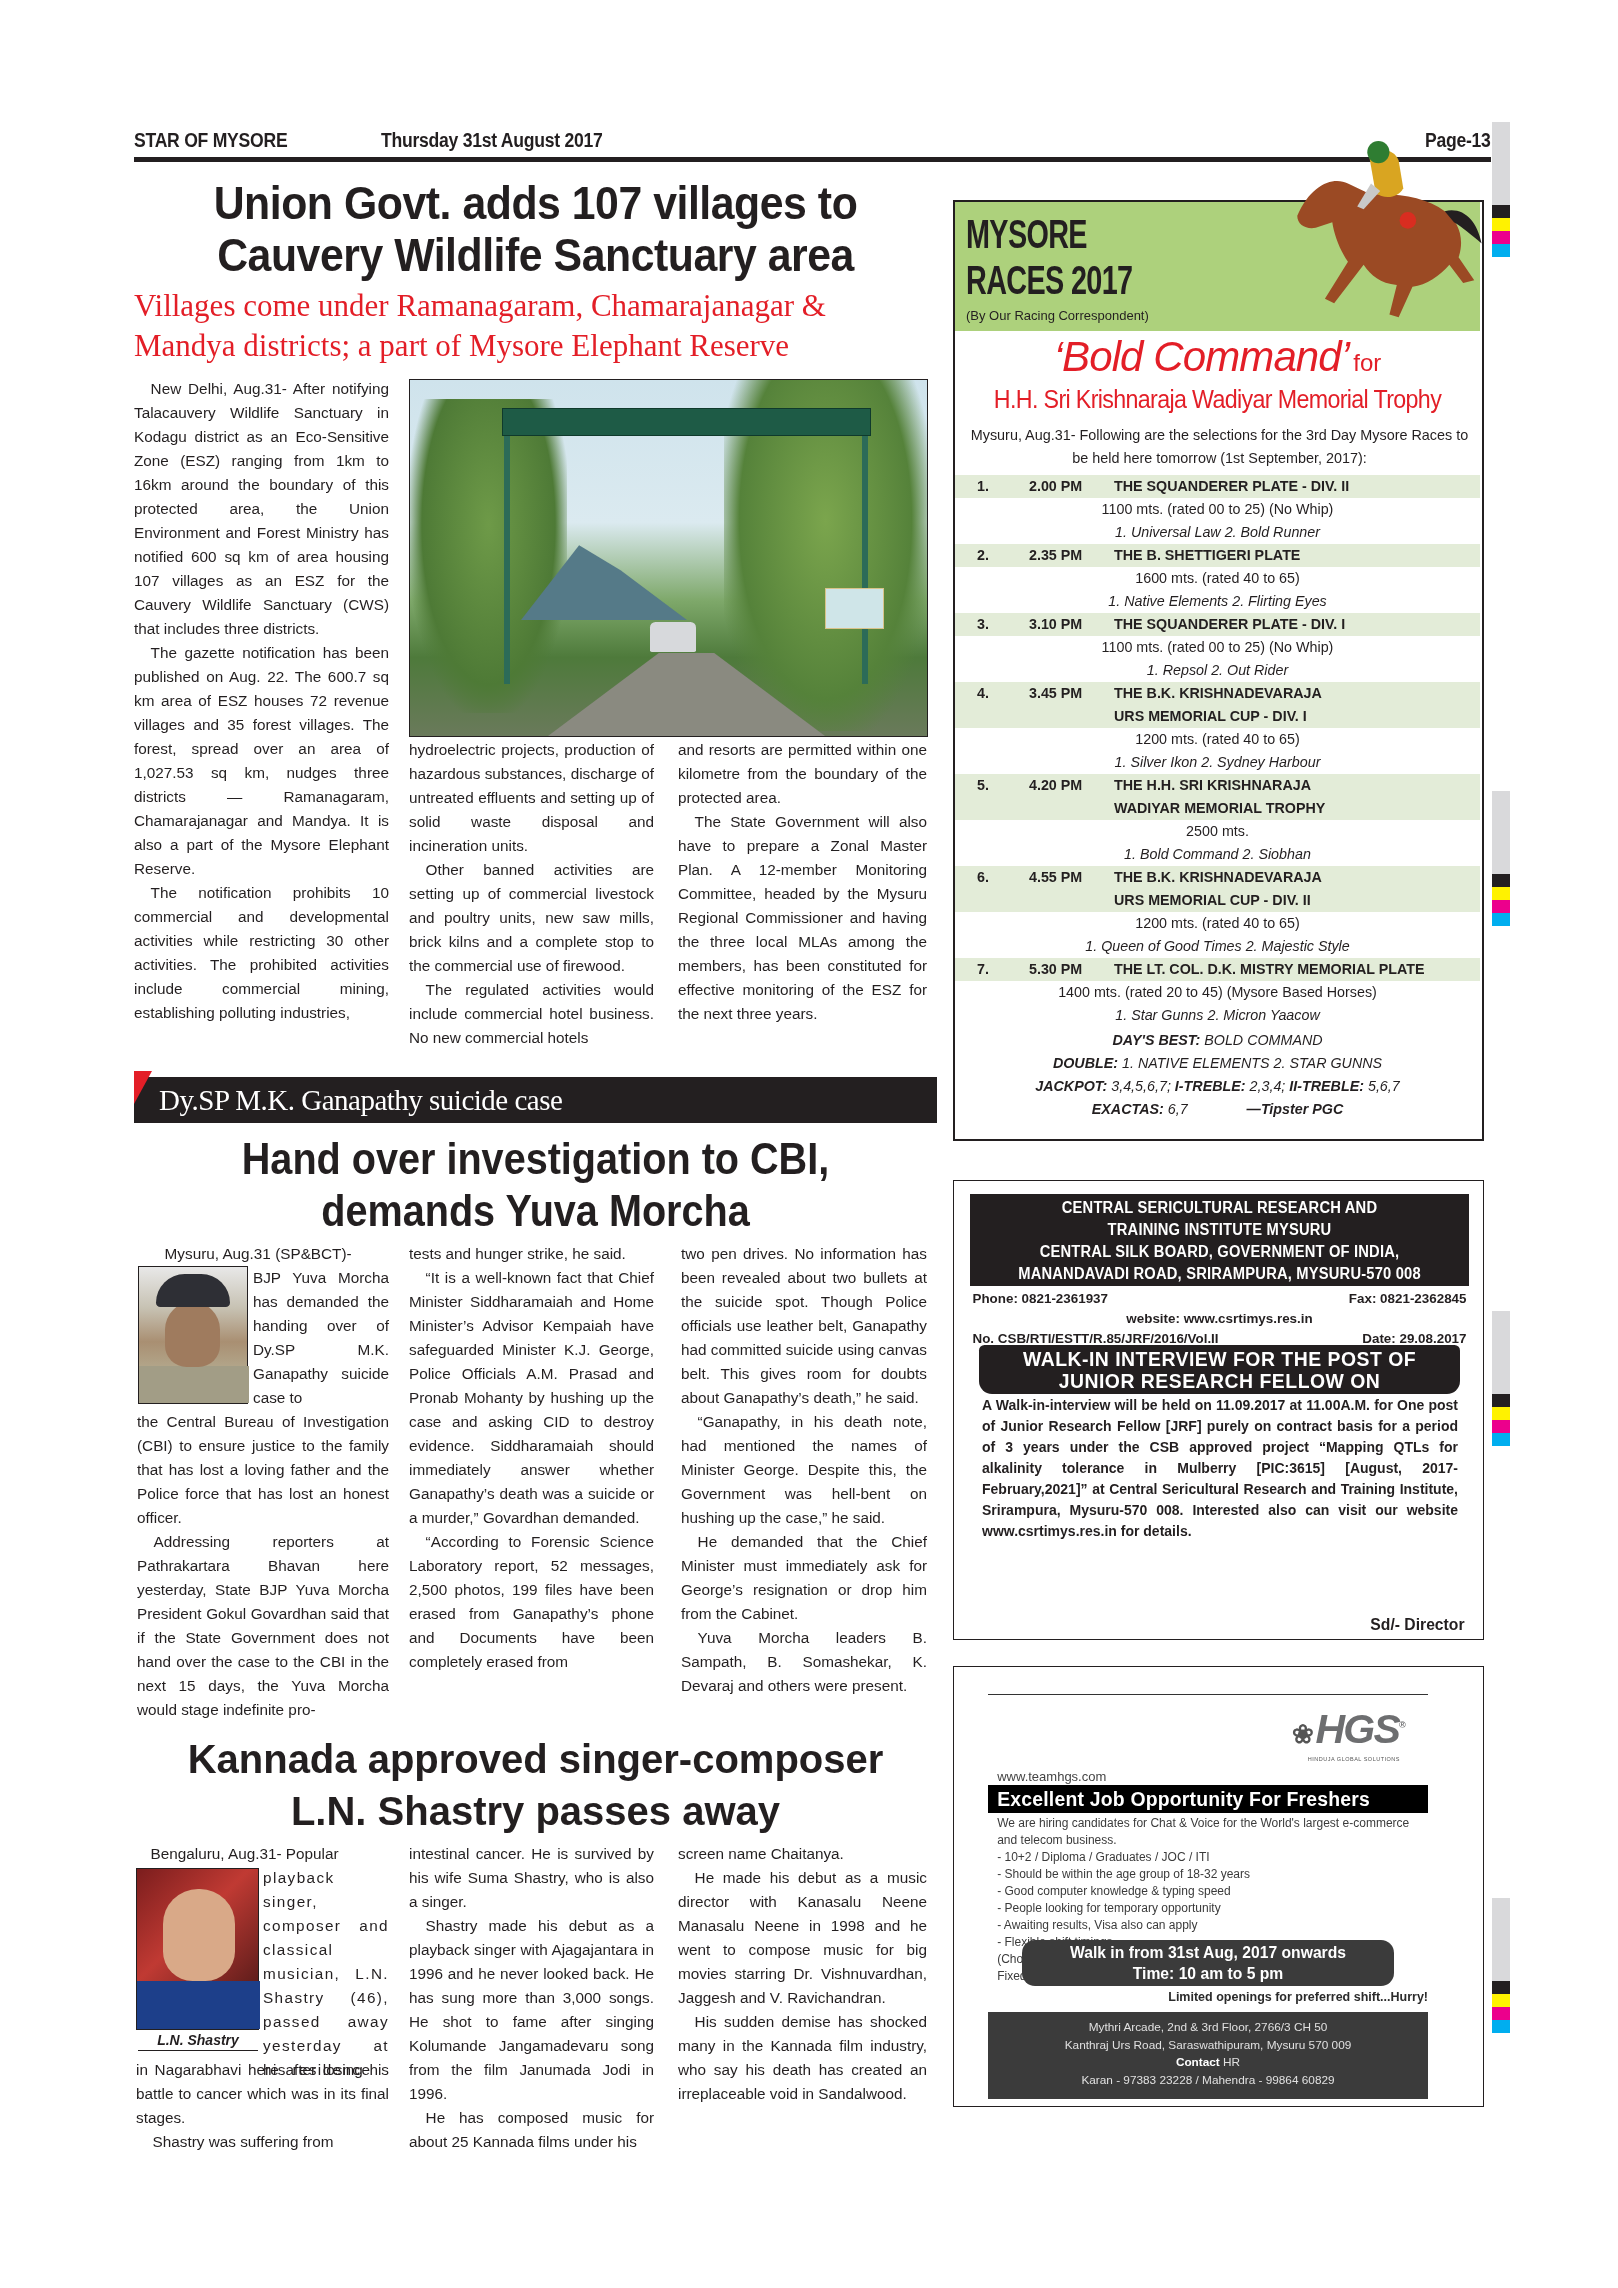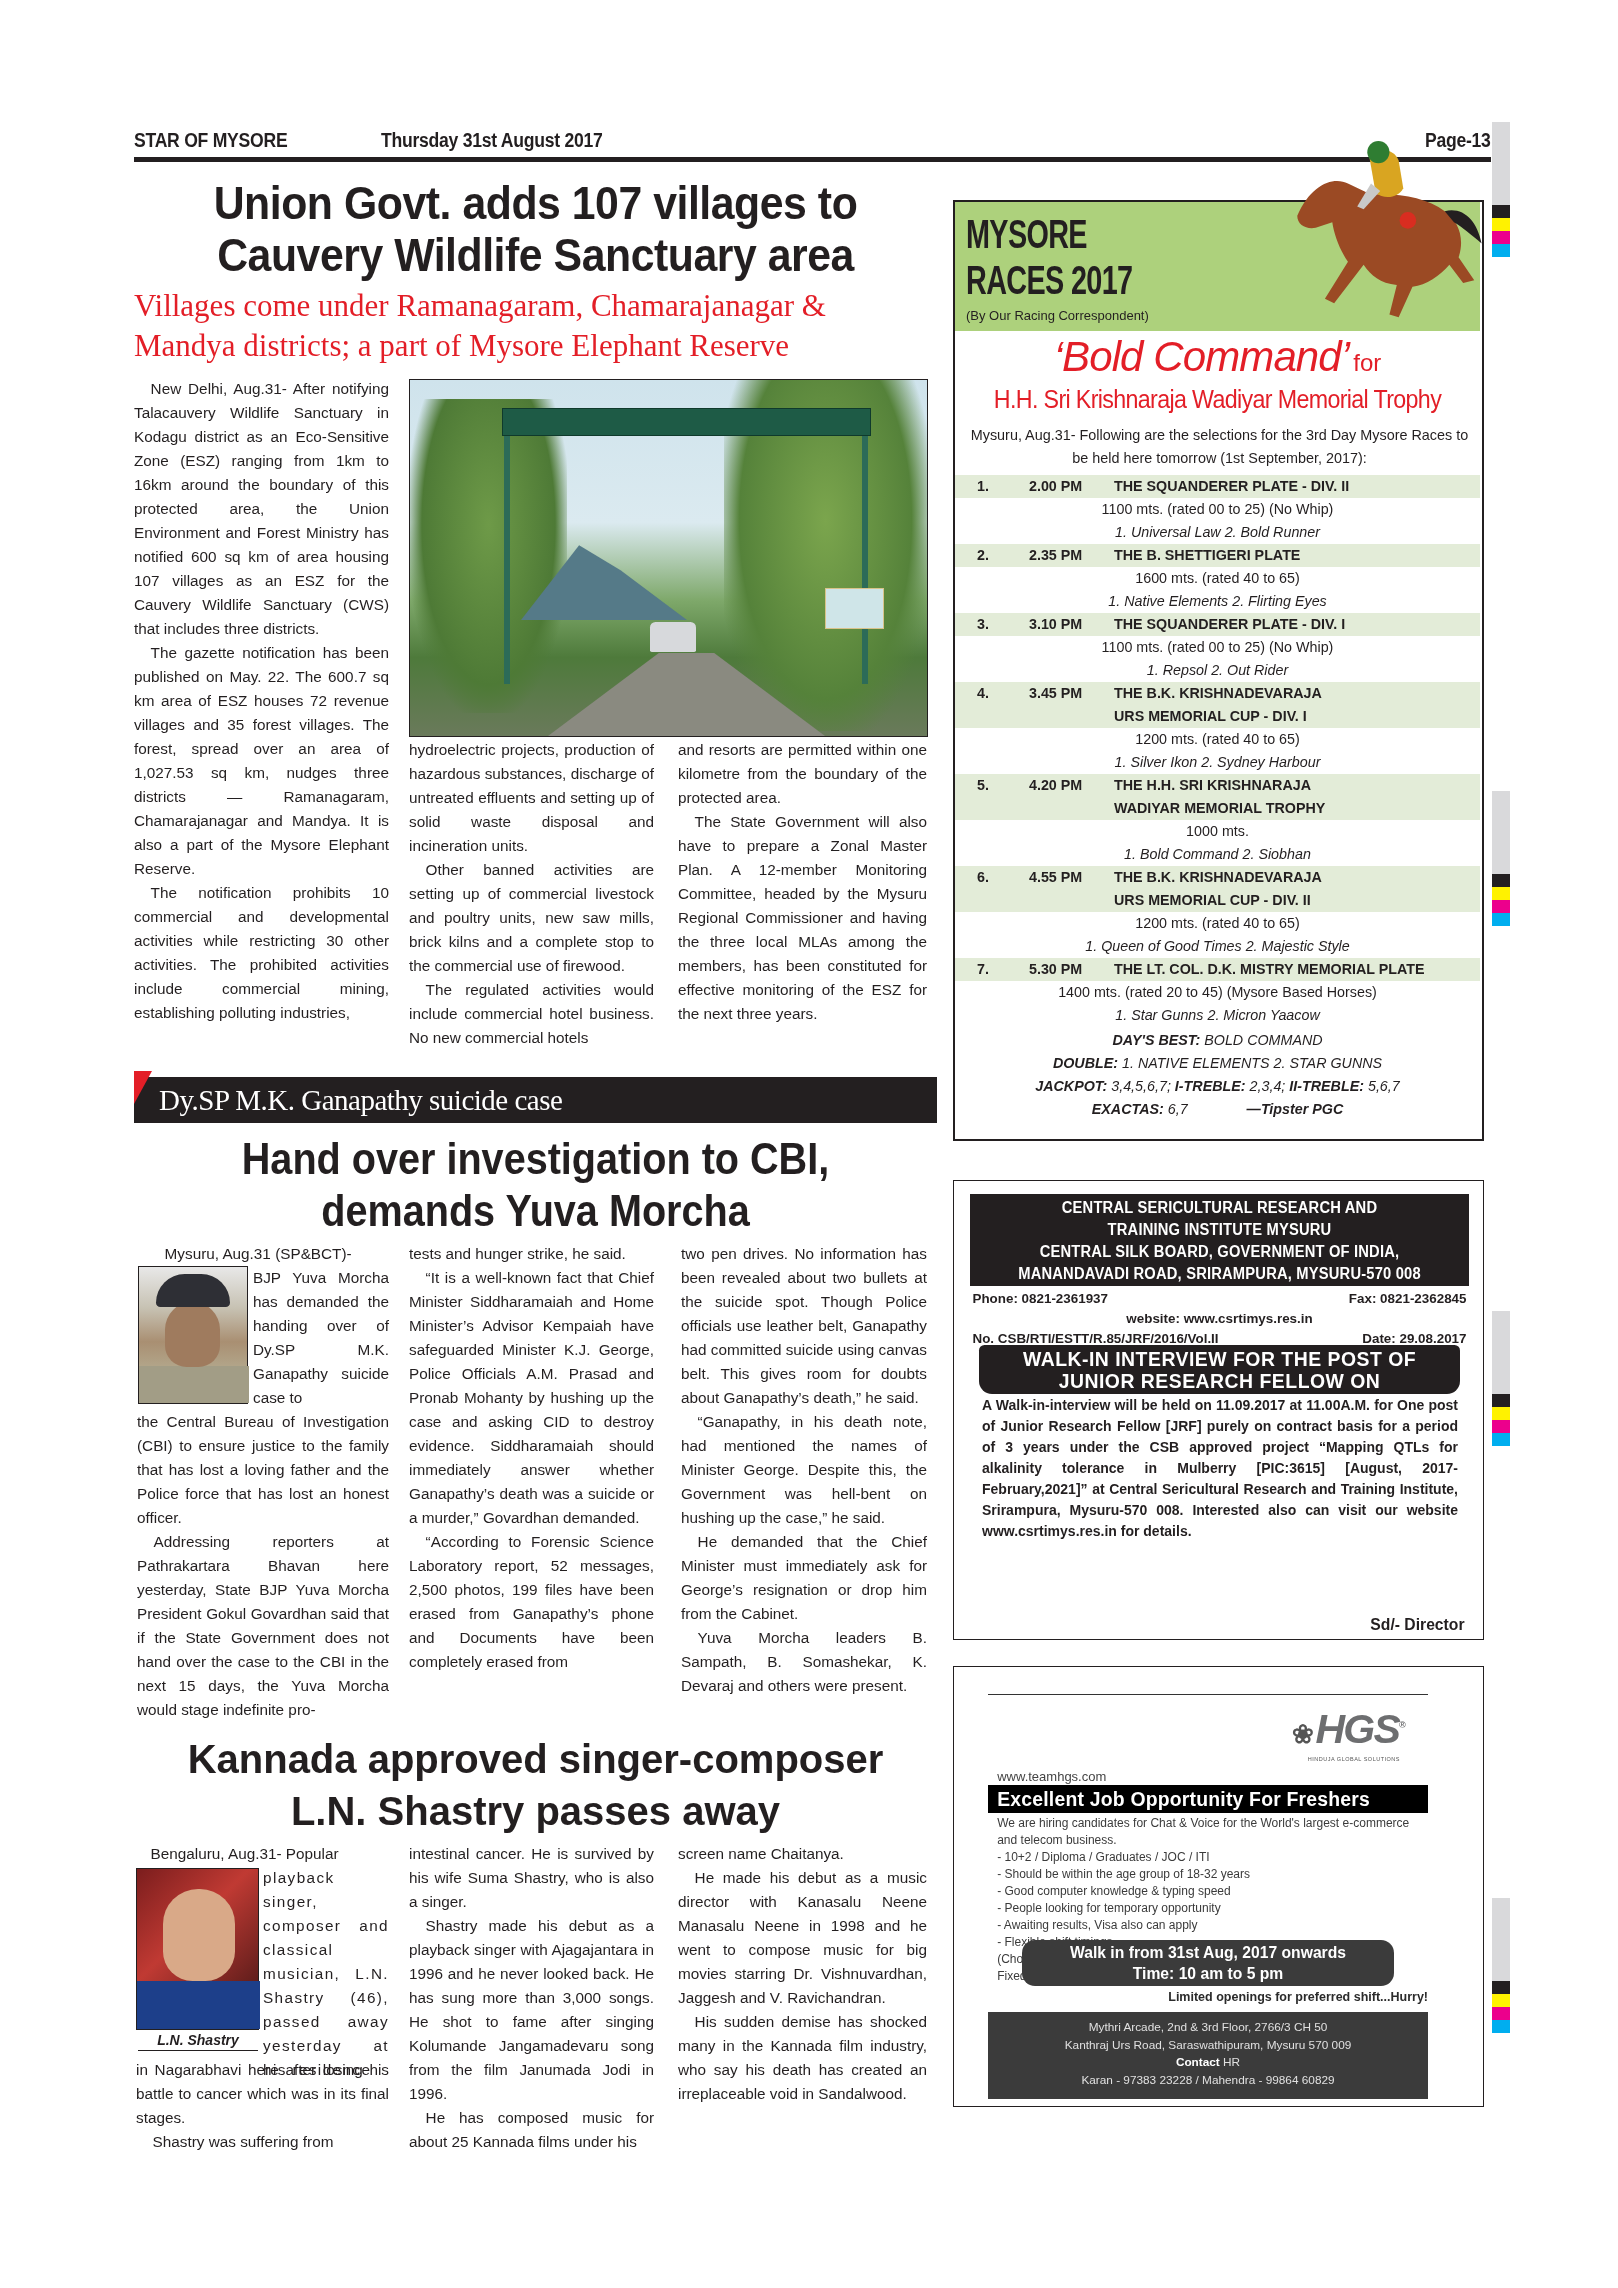--- a/index.html
+++ b/index.html
@@ -153,21 +153,21 @@
   <div>Union Govt. adds 107 villages to</div>
   <div>Cauvery Wildlife Sanctuary area</div>
 </div>
 <div class="sub-red">
   <div>Villages come under Ramanagaram, Chamarajanagar &amp;</div>
   <div>Mandya districts; a part of Mysore Elephant Reserve</div>
 </div>
 
 <div class="body-text" style="left:134px; top:377px; width:255px;">
   <p>New Delhi, Aug.31- After notifying Talacauvery Wildlife Sanctuary in Kodagu district as an Eco-Sensitive Zone (ESZ) ranging from 1km to 16km around the boundary of this protected area, the Union Environment and Forest Ministry has notified 600 sq km of area housing 107 villages as an ESZ for the Cauvery Wildlife Sanctuary (CWS) that includes three districts.</p>
-  <p>The gazette notification has been published on May. 22. The 600.7 sq km area of ESZ houses 72 revenue villages and 35 forest villages. The forest, spread over an area of 1,027.53 sq km, nudges three districts — Ramanagaram, Chamarajanagar and Mandya. It is also a part of the Mysore Elephant Reserve.</p>
+  <p>The gazette notification has been published on Aug. 22. The 600.7 sq km area of ESZ houses 72 revenue villages and 35 forest villages. The forest, spread over an area of 1,027.53 sq km, nudges three districts — Ramanagaram, Chamarajanagar and Mandya. It is also a part of the Mysore Elephant Reserve.</p>
   <p>The notification prohibits 10 commercial and developmental activities while restricting 30 other activities. The prohibited activities include commercial mining, establishing polluting industries,</p>
 </div>
 
 <div class="photo-forest">
   <div class="forest-left"></div>
   <div class="forest-right"></div>
   <div class="mountain"></div>
   <div class="road"></div>
   <div class="gate-post-l"></div>
   <div class="gate-post-r"></div>
@@ -294,21 +294,21 @@
       </div>
       <div>
         <div class="race-hdr"><span class="num">4.</span><span class="time">3.45 PM</span><span>THE B.K. KRISHNADEVARAJA</span></div>
         <div class="race-hdr"><span>URS MEMORIAL CUP - DIV. I</span></div>
         <div class="race-line">1200 mts. (rated 40 to 65)</div>
         <div class="race-line it">1. Silver Ikon   2. Sydney Harbour</div>
       </div>
       <div>
         <div class="race-hdr"><span class="num">5.</span><span class="time">4.20 PM</span><span>THE H.H. SRI KRISHNARAJA</span></div>
         <div class="race-hdr"><span>WADIYAR MEMORIAL TROPHY</span></div>
-        <div class="race-line">1000 mts.</div>
+        <div class="race-line">2500 mts.</div>
         <div class="race-line it">1. Bold Command   2. Siobhan</div>
       </div>
       <div>
         <div class="race-hdr"><span class="num">6.</span><span class="time">4.55 PM</span><span>THE B.K. KRISHNADEVARAJA</span></div>
         <div class="race-hdr"><span>URS MEMORIAL CUP - DIV. II</span></div>
         <div class="race-line">1200 mts. (rated 40 to 65)</div>
         <div class="race-line it">1. Queen of Good Times  2. Majestic Style</div>
       </div>
       <div>
         <div class="race-hdr"><span class="num">7.</span><span class="time">5.30 PM</span><span>THE LT. COL. D.K. MISTRY MEMORIAL PLATE</span></div>

